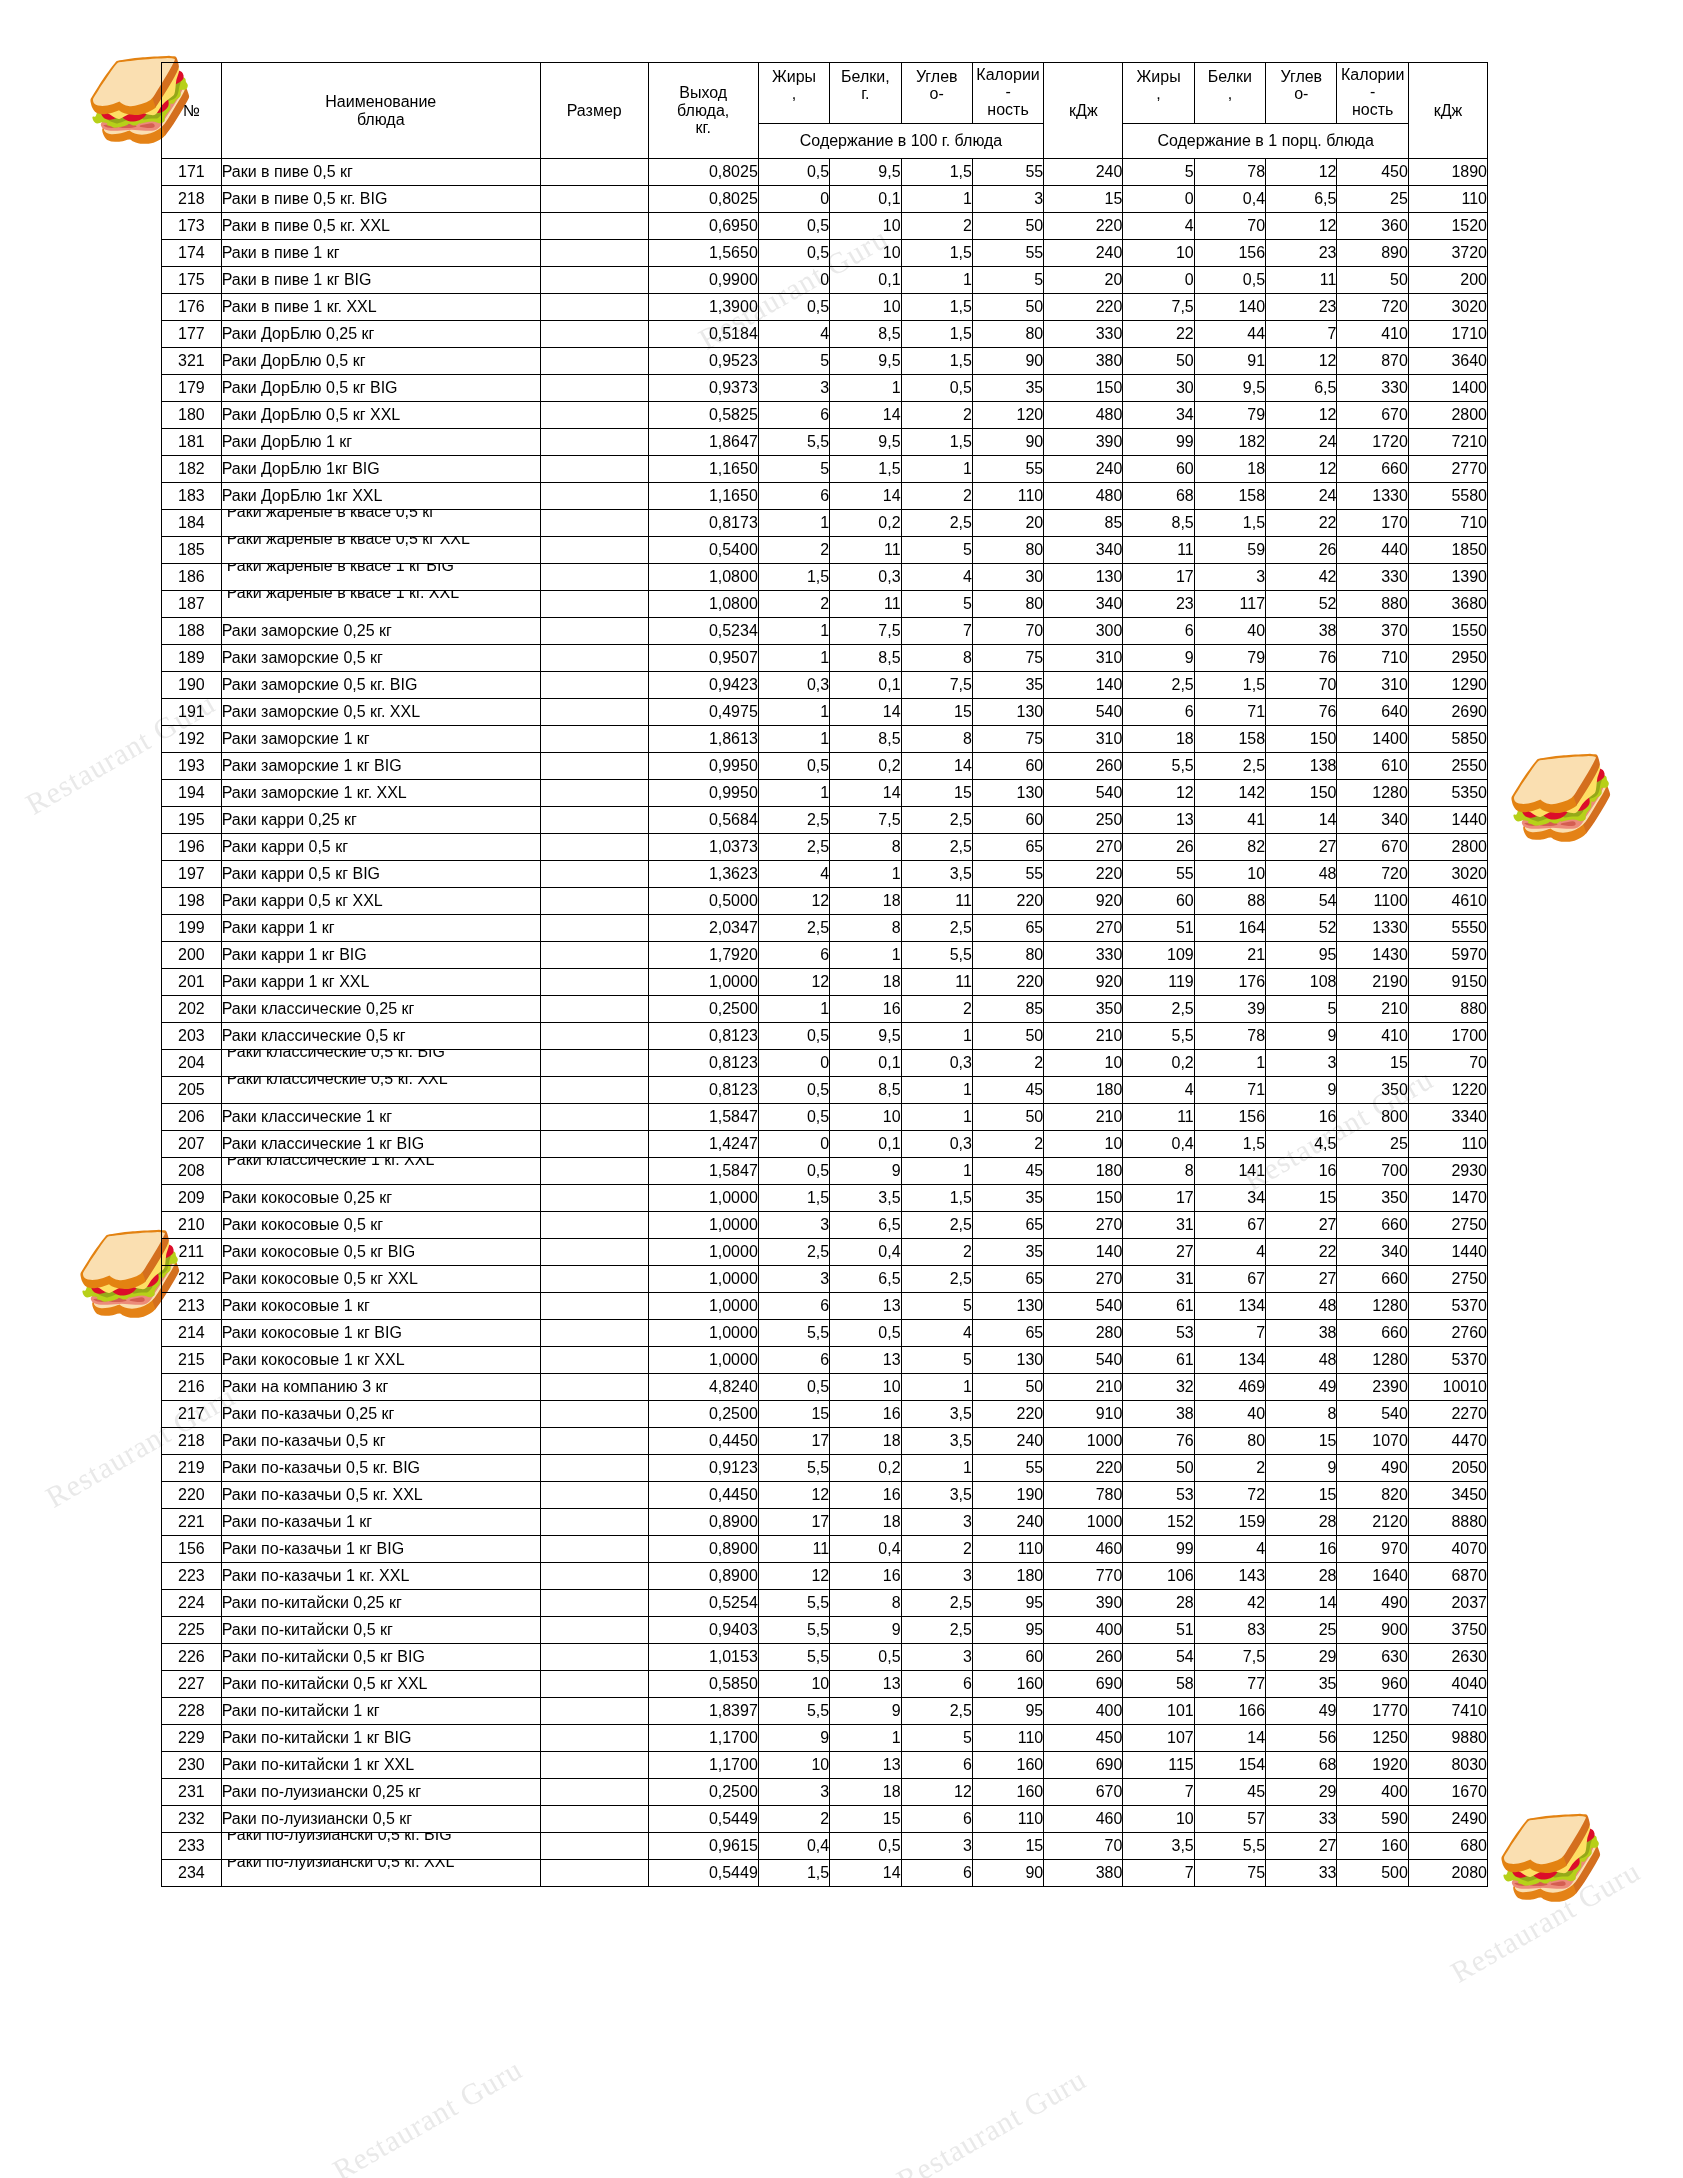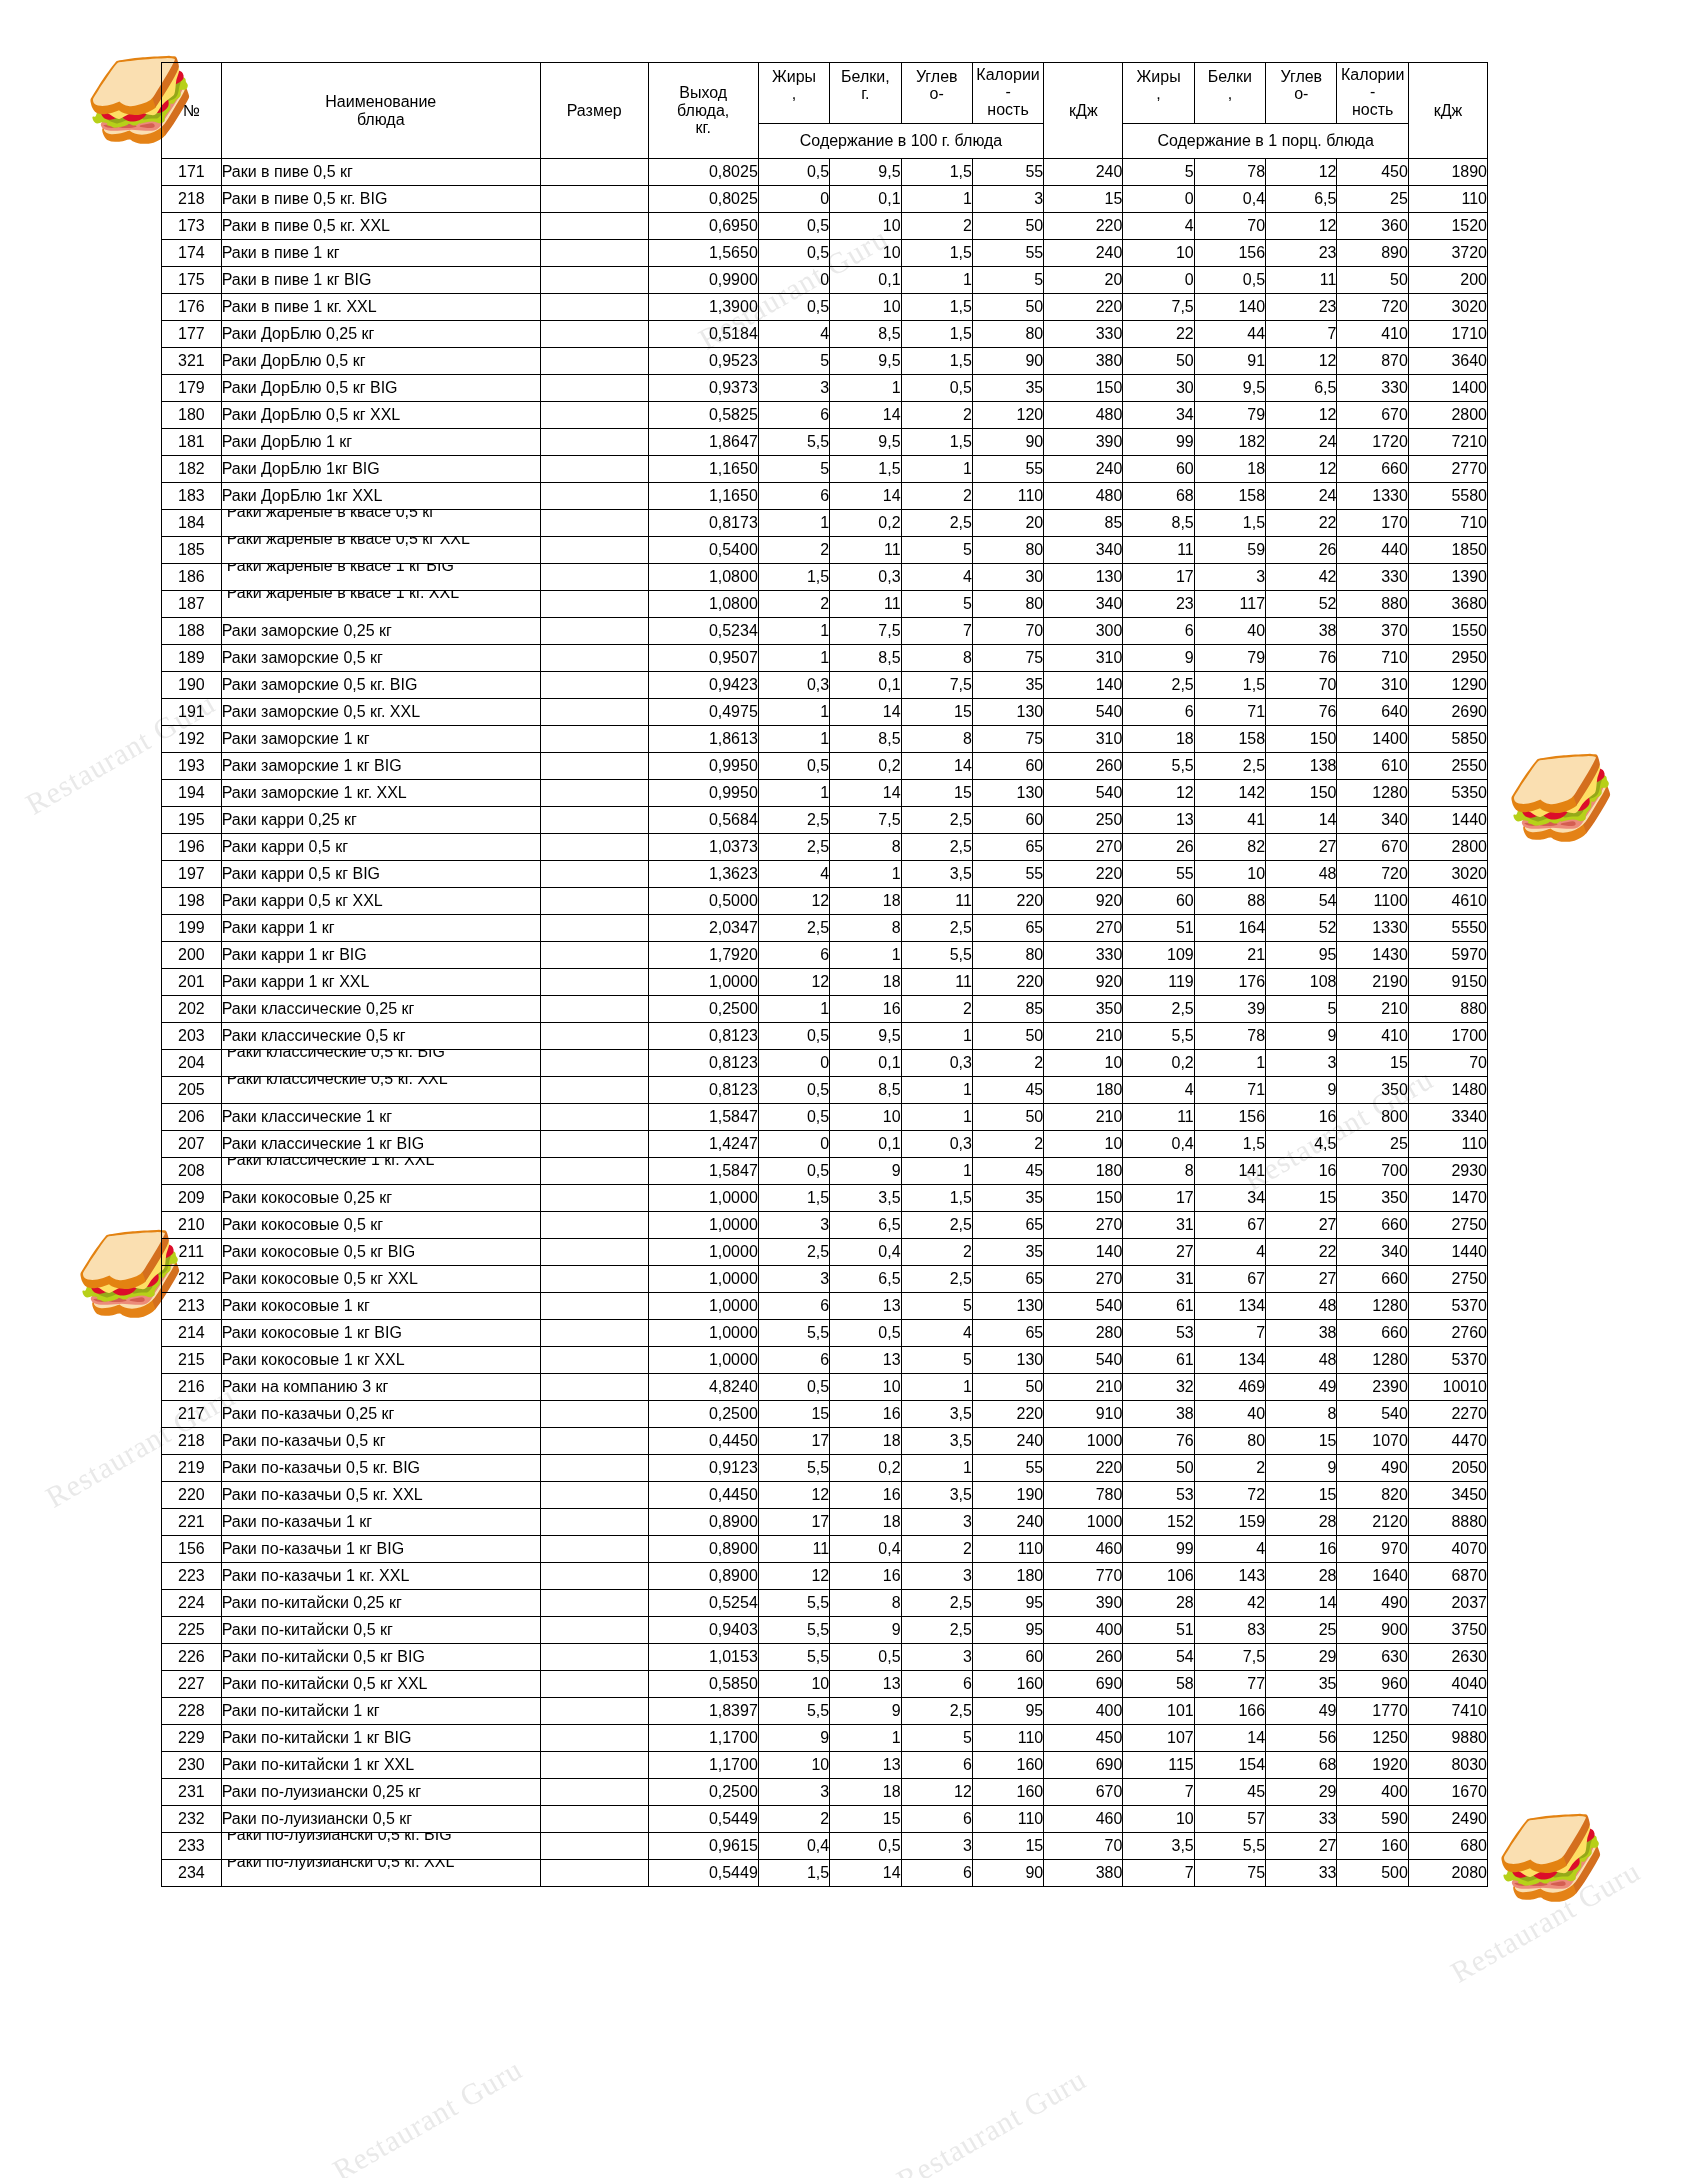--- a/index.html
+++ b/index.html
@@ -765,21 +765,21 @@
           <td class="val">0,8123</td>
           <td class="val">0,5</td>
           <td class="val">8,5</td>
           <td class="val">1</td>
           <td class="val">45</td>
           <td class="val">180</td>
           <td class="val">4</td>
           <td class="val">71</td>
           <td class="val">9</td>
           <td class="val">350</td>
-          <td class="val">1480</td>
+          <td class="val">1220</td>
         </tr>
         <tr>
           <td class="num">206</td>
           <td class="name">Раки классические 1 кг</td>
           <td class="size"></td>
           <td class="val">1,5847</td>
           <td class="val">0,5</td>
           <td class="val">10</td>
           <td class="val">1</td>
           <td class="val">50</td>

